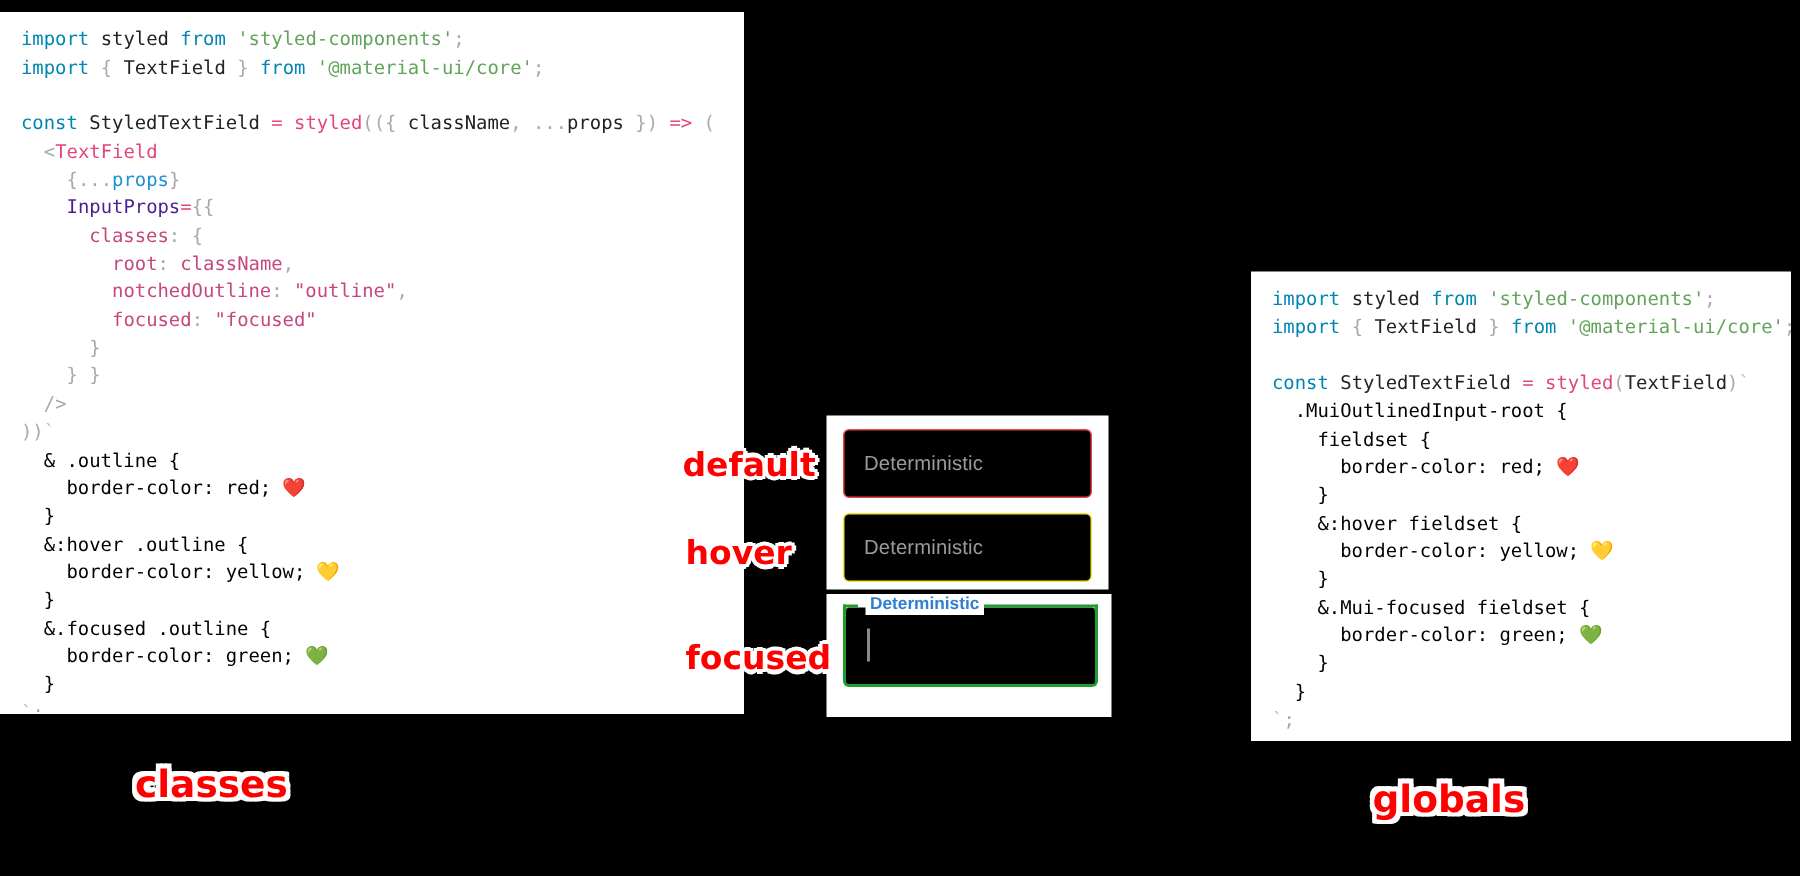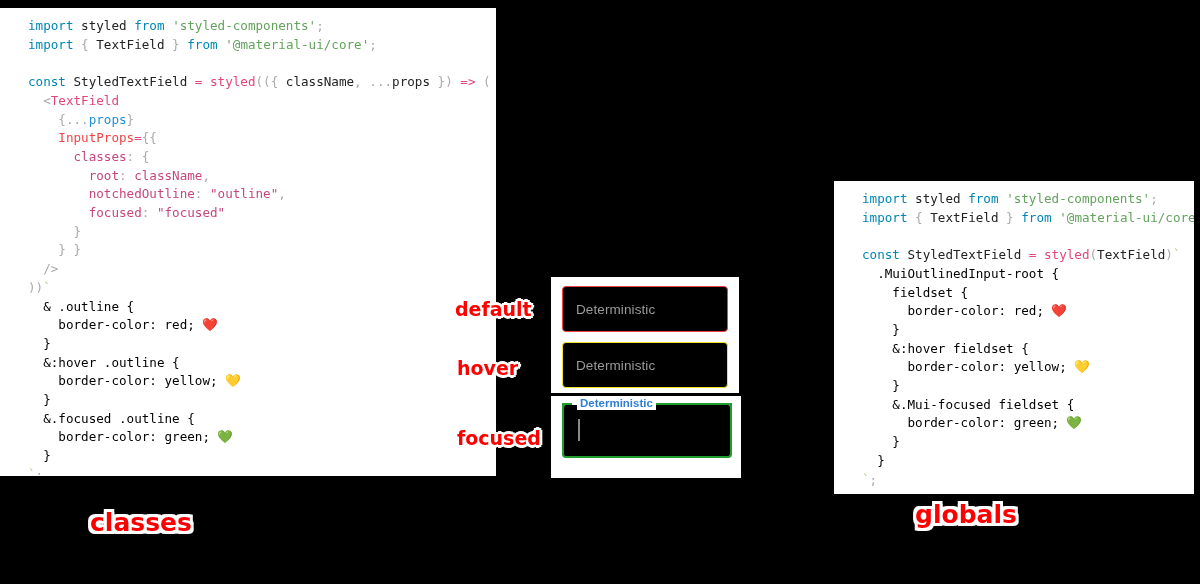--- a/index.html
+++ b/index.html
@@ -21,33 +21,32 @@
     background: #ffffff;
     box-sizing: border-box;
     overflow: hidden;
   }
   .code-block {
     font-family: "DejaVu Sans Mono", monospace;
     font-size: 12.6px;
     line-height: 18.7px;
     white-space: pre;
     color: #393a34;
-    margin-left: 14px;
   }
   .code-line { white-space: pre; min-height: 18.7px; }
 
   
   .t-kw      { color: #0086b3; }        
   .t-plain   { color: #222222; }
   .t-str     { color: #63a35c; }        
   .t-punc    { color: #a9a9a9; }        
   .t-fn      { color: #e2467a; }        
   .t-op      { color: #e2467a; }        
   .t-var     { color: #1e90d6; }        
-  .t-prop    { color: #ef4444; }        
+  .t-prop    { color: #4c1d95; }        
   .t-key     { color: #c5477e; }        
   .t-css     { color: #000000; }        
   .t-cssdim  { color: #a6cf8a; }        
   .emoji     { font-family: "DejaVu Sans", sans-serif; font-size: 12.6px; }
 
   
   #panel-classes {
     left: 0px; top: 8px; width: 496px; height: 468px;
     padding: 9px 0 0 14px;
   }
@@ -142,21 +141,21 @@
     left: 14px; top: 14px;
     width: 2px; height: 22px;
     background: #8a8a8a;
   }
 
   
   .annotation {
     position: absolute;
     font-family: "DejaVu Sans", sans-serif;
     font-weight: 700;
-    font-size: 19px;
+    font-size: 22px;
     color: #ff0000;
     white-space: nowrap;
     text-shadow:
       -2px -2px 0 #fff,  0px -2px 0 #fff,  2px -2px 0 #fff,
       -2px  0px 0 #fff,                    2px  0px 0 #fff,
       -2px  2px 0 #fff,  0px  2px 0 #fff,  2px  2px 0 #fff,
       -3px  0px 0 #fff,  3px  0px 0 #fff,
        0px -3px 0 #fff,  0px  3px 0 #fff;
   }
   #annot-default { left: 455px; top: 298px; }
@@ -174,21 +173,21 @@
     text-shadow:
       -2px -2px 0 #fff,  0px -2px 0 #fff,  2px -2px 0 #fff,
       -2px  0px 0 #fff,                    2px  0px 0 #fff,
       -2px  2px 0 #fff,  0px  2px 0 #fff,  2px  2px 0 #fff,
       -3px  0px 0 #fff,  3px  0px 0 #fff,
        0px -3px 0 #fff,  0px  3px 0 #fff,
       -3px -3px 0 #fff,  3px -3px 0 #fff,
       -3px  3px 0 #fff,  3px  3px 0 #fff;
   }
   #caption-classes { left: 90px;  top: 508px; }
-  #caption-globals { left: 915px; top: 500px; }
+  #caption-globals { left: 915px; top: 518px; }
 </style>
 </head>
 <body>
 
 <div class="code-panel" id="panel-classes">
   <div class="code-block" id="code-classes"><div class="code-line"><span class="t-kw">import</span><span class="t-plain"> </span><span class="t-plain">styled</span><span class="t-plain"> </span><span class="t-kw">from</span><span class="t-plain"> </span><span class="t-str">'styled-components'</span><span class="t-punc">;</span></div><div class="code-line"><span class="t-kw">import</span><span class="t-plain"> </span><span class="t-punc">{</span><span class="t-plain"> TextField </span><span class="t-punc">}</span><span class="t-plain"> </span><span class="t-kw">from</span><span class="t-plain"> </span><span class="t-str">'@material-ui/core'</span><span class="t-punc">;</span></div><div class="code-line">&nbsp;</div><div class="code-line"><span class="t-kw">const</span><span class="t-plain"> StyledTextField </span><span class="t-op">=</span><span class="t-plain"> </span><span class="t-fn">styled</span><span class="t-punc">((</span><span class="t-punc">{</span><span class="t-plain"> className</span><span class="t-punc">,</span><span class="t-plain"> </span><span class="t-punc">...</span><span class="t-plain">props</span><span class="t-punc"> }</span><span class="t-punc">)</span><span class="t-plain"> </span><span class="t-op">=&gt;</span><span class="t-punc"> (</span></div><div class="code-line"><span class="t-plain">  </span><span class="t-punc">&lt;</span><span class="t-fn">TextField</span></div><div class="code-line"><span class="t-plain">    </span><span class="t-punc">{</span><span class="t-punc">...</span><span class="t-var">props</span><span class="t-punc">}</span></div><div class="code-line"><span class="t-plain">    </span><span class="t-prop">InputProps</span><span class="t-op">=</span><span class="t-punc">{{</span></div><div class="code-line"><span class="t-plain">      </span><span class="t-key">classes</span><span class="t-punc">: </span><span class="t-punc">{</span></div><div class="code-line"><span class="t-plain">        </span><span class="t-key">root</span><span class="t-punc">: </span><span class="t-key">className</span><span class="t-punc">,</span></div><div class="code-line"><span class="t-plain">        </span><span class="t-key">notchedOutline</span><span class="t-punc">: </span><span class="t-key">"outline"</span><span class="t-punc">,</span></div><div class="code-line"><span class="t-plain">        </span><span class="t-key">focused</span><span class="t-punc">: </span><span class="t-key">"focused"</span></div><div class="code-line"><span class="t-plain">      </span><span class="t-punc">}</span></div><div class="code-line"><span class="t-plain">    </span><span class="t-punc">} }</span></div><div class="code-line"><span class="t-plain">  </span><span class="t-punc">/&gt;</span></div><div class="code-line"><span class="t-punc">))</span><span class="t-cssdim">`</span></div><div class="code-line"><span class="t-css">  &amp; .outline {</span></div><div class="code-line"><span class="t-css">    border-color: red; </span><span class="emoji">❤️</span></div><div class="code-line"><span class="t-css">  }</span></div><div class="code-line"><span class="t-css">  &amp;:hover .outline {</span></div><div class="code-line"><span class="t-css">    border-color: yellow; </span><span class="emoji">💛</span></div><div class="code-line"><span class="t-css">  }</span></div><div class="code-line"><span class="t-css">  &amp;.focused .outline {</span></div><div class="code-line"><span class="t-css">    border-color: green; </span><span class="emoji">💚</span></div><div class="code-line"><span class="t-css">  }</span></div><div class="code-line"><span class="t-cssdim">`</span><span class="t-punc">;</span></div></div>
 </div>
 
 <div class="demo-panel" id="demo-panel-top">
 

